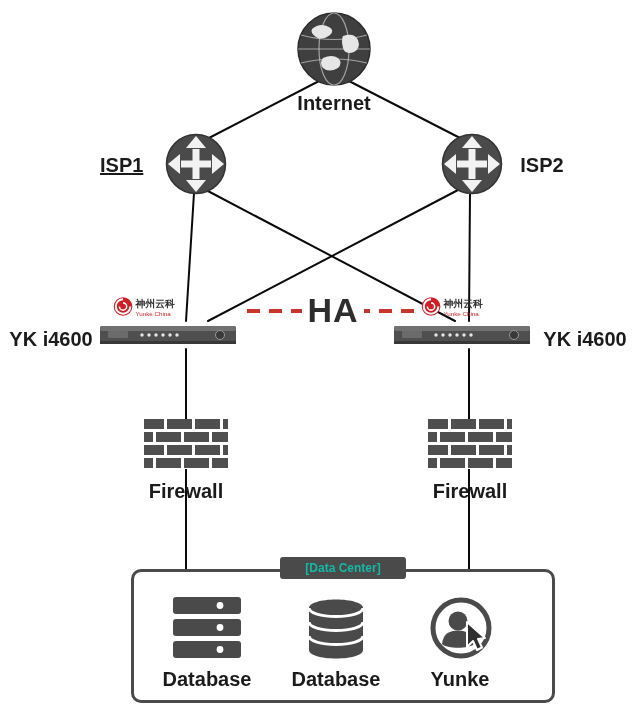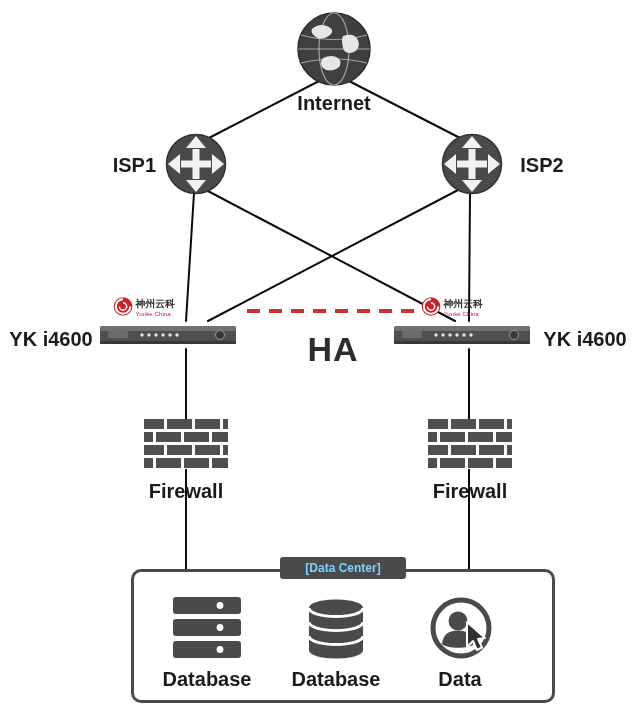--- a/index.html
+++ b/index.html
@@ -1,26 +1,26 @@
 <!DOCTYPE html>
 <html><head>
 <meta charset="utf-8">
 <style>
   html,body{margin:0;padding:0;background:#ffffff;}
   body{font-family:"Liberation Sans", sans-serif;}
   .canvas{position:relative;width:633px;height:713px;background:#ffffff;overflow:hidden;}
   .abs{position:absolute;}
   .lbl{font-size:20px;font-weight:700;color:#1b1b1b;text-align:center;line-height:1.1;}
   .lbl-left{text-align:center;}
-  .lbl-right{text-align:right;}
+  .lbl-right{text-align:left;text-decoration:underline;}
   .wires{position:absolute;left:0;top:0;pointer-events:none;}
   .ha-label{font-size:34px;font-weight:600;color:#2d2d2d;background:#ffffff;
             text-align:center;line-height:40px;letter-spacing:1px;}
   .dc-box{border:3px solid #4a4a4a;border-radius:10px;background:#ffffff;box-sizing:border-box;}
-  .dc-badge{background:#4a4a4a;color:#7dd3fc;font-size:12px;font-weight:700;
+  .dc-badge{background:#4a4a4a;color:#14b8a6;font-size:12px;font-weight:700;
             text-align:center;line-height:22px;border-radius:3px;}
 </style>
 </head>
 <body>
 
 <div class="canvas">
 
   <svg class="wires" width="633" height="713" viewBox="0 0 633 713">
     <g stroke="#0a0a0a" stroke-width="2" stroke-linecap="round">
       <line x1="321" y1="80" x2="207" y2="139"></line>
@@ -70,21 +70,21 @@
       <rect x="16" y="27.5" width="30" height="7" fill="#f2f2f2"></rect>
       <rect x="27.5" y="16" width="7" height="30" fill="#f2f2f2"></rect>
       <polygon points="15,21 3,31 15,41" fill="#f2f2f2"></polygon>
       <polygon points="47,21 59,31 47,41" fill="#f2f2f2"></polygon>
       <polygon points="21,15 31,3 41,15" fill="#f2f2f2"></polygon>
       <polygon points="21,47 31,59 41,47" fill="#f2f2f2"></polygon>
     </svg>
   </div>
   <div class="abs lbl lbl-left" style="left:512px;top:154px;width:60px;">ISP2</div>
 
-  <div class="abs ha-label" style="left:302px;top:290px;width:62px;height:40px;margin-top:39px;">HA</div>
+  <div class="abs ha-label" style="left:302px;top:290px;width:62px;height:40px;">HA</div>
 
   <div class="abs" style="left:110px;top:293px;width:78px;height:27px;">
     <svg width="78" height="27" viewBox="0 0 72 26">
       <circle cx="11" cy="13" r="9" fill="#cf1f25"></circle>
       <path d="M11,6 a7,7 0 1,0 7,7" fill="none" stroke="#ffffff" stroke-width="2"></path>
       <path d="M11,9.5 a3.5,3.5 0 1,1 -3.5,3.5" fill="none" stroke="#ffffff" stroke-width="1.5"></path>
       <text x="23" y="13" font-size="9.5" font-weight="bold" fill="#333333">神州云科</text>
       <text x="23" y="22" font-size="6" fill="#cf1f25">Yunke China</text>
     </svg>
   </div>
@@ -207,15 +207,15 @@
   <div class="abs lbl" style="left:286px;top:668px;width:100px;">Database</div>
 
   <div class="abs" style="left:429px;top:596px;width:64px;height:64px;">
     <svg width="64" height="64" viewBox="0 0 64 64">
       <circle cx="32" cy="32" r="28" fill="#ffffff" stroke="#4a4a4a" stroke-width="5"></circle>
       <circle cx="29" cy="25" r="9.5" fill="#4a4a4a"></circle>
       <path d="M13,48 C14,37.5 21,34.5 29,34.5 C37,34.5 44,37.5 45,48 C40,53 18,53 13,48 Z" fill="#4a4a4a"></path>
       <polygon points="38,26 38,51 44,45 48,54 53,51.5 49,43 56,42" fill="#2f2f2f" stroke="#ffffff" stroke-width="2" stroke-linejoin="round"></polygon>
     </svg>
   </div>
-  <div class="abs lbl" style="left:410px;top:668px;width:100px;">Data</div>
+  <div class="abs lbl" style="left:410px;top:668px;width:100px;">Yunke</div>
 
 </div>
 
 </body></html>

